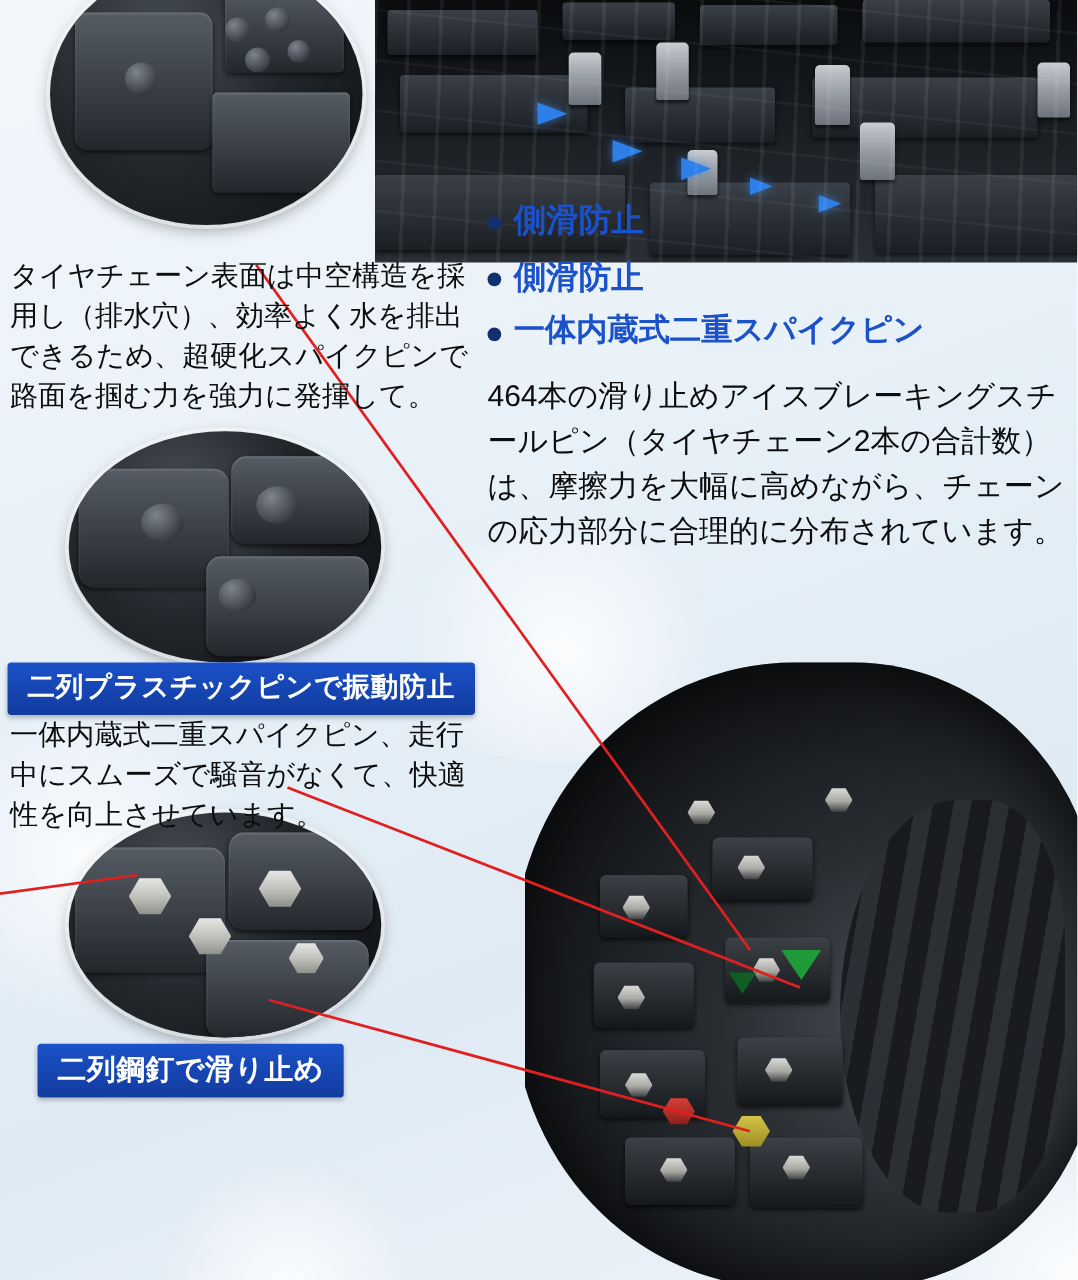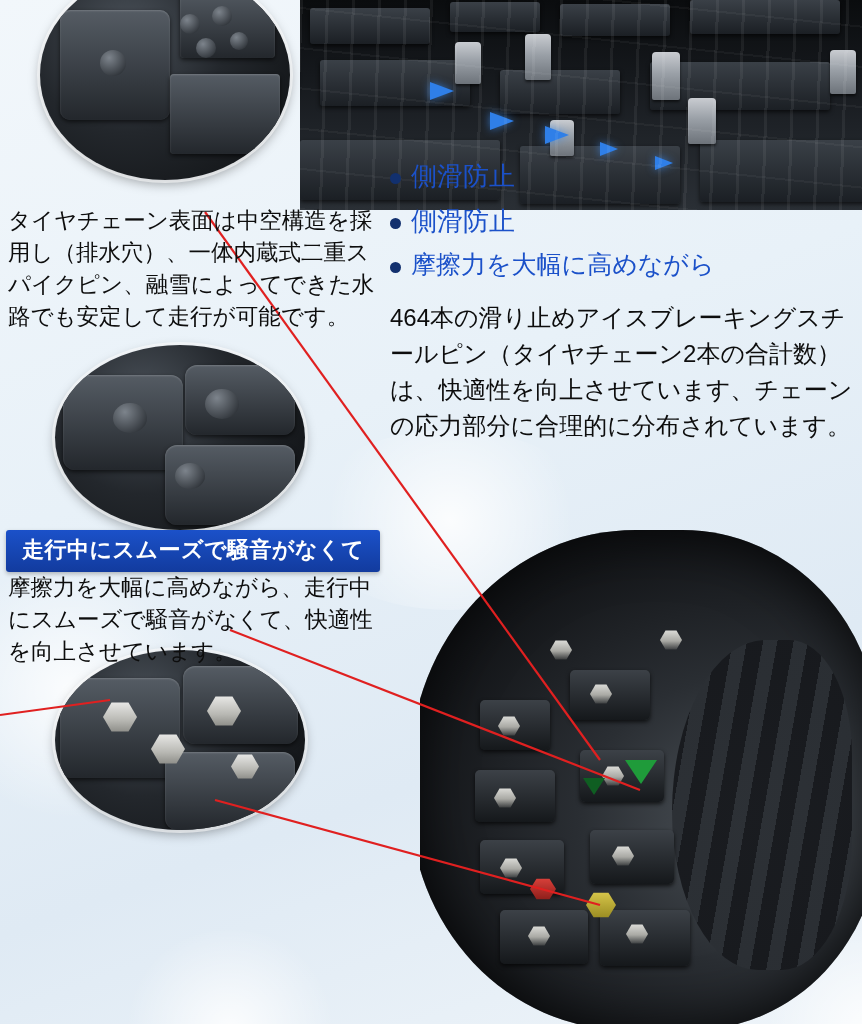--- a/index.html
+++ b/index.html
@@ -213,21 +213,21 @@
   .bullet .dot {
     width: 11px;
     height: 11px;
     border-radius: 50%;
     background: #12306e;
     margin-top: 13px;
     flex: 0 0 auto;
   }
   .bullet .txt {
     color: #1b51c9;
-    font-weight: normal;
+    font-weight: bold;
     font-size: 26px;
     line-height: 1.25;
   }
   .bullet.wide .txt { font-size: 25px; }
   .rightpara {
     position: absolute;
     left: 390px;
     top: 300px;
     width: 468px;
     font-size: 24px;
@@ -343,25 +343,26 @@
     <div class="bullet">
       <span class="dot"></span>
       <span class="txt">側滑防止</span>
     </div>
     <div class="bullet">
       <span class="dot"></span>
       <span class="txt">側滑防止</span>
     </div>
     <div class="bullet wide">
       <span class="dot"></span>
-      <span class="txt">摩擦力を大幅に高めながら</span>
+      <span class="txt">一体内蔵式二重スパイクピン</span>
     </div>
   </div>
 
-  <div class="rightpara">464本の滑り止めアイスブレーキングスチールピン（タイヤチェーン2本の合計数）は、快適性を向上させています、チェーンの応力部分に合理的に分布されています。</div>
-
-  <div class="para" style="left:8px; top:205px; width:372px;">タイヤチェーン表面は中空構造を採用し（排水穴）、一体内蔵式二重スパイクピン、融雪によってできた水路でも安定して走行が可能です。</div>
-
-  <div class="badge" style="left:6px; top:530px; font-size:22px;">走行中にスムーズで騒音がなくて</div>
-  <div class="para" style="left:8px; top:572px; width:372px;">摩擦力を大幅に高めながら、走行中にスムーズで騒音がなくて、快適性を向上させています。</div>
-
+  <div class="rightpara">464本の滑り止めアイスブレーキングスチールピン（タイヤチェーン2本の合計数）は、摩擦力を大幅に高めながら、チェーンの応力部分に合理的に分布されています。</div>
+
+  <div class="para" style="left:8px; top:205px; width:372px;">タイヤチェーン表面は中空構造を採用し（排水穴）、効率よく水を排出できるため、超硬化スパイクピンで路面を掴む力を強力に発揮して。</div>
+
+  <div class="badge" style="left:6px; top:530px; font-size:22px;">二列プラスチックピンで振動防止</div>
+  <div class="para" style="left:8px; top:572px; width:372px;">一体内蔵式二重スパイクピン、走行中にスムーズで騒音がなくて、快適性を向上させています。</div>
+
+  <div class="badge" style="left:30px; top:835px;">二列鋼釘で滑り止め</div>
 
 </div>
 
 </body></html>

